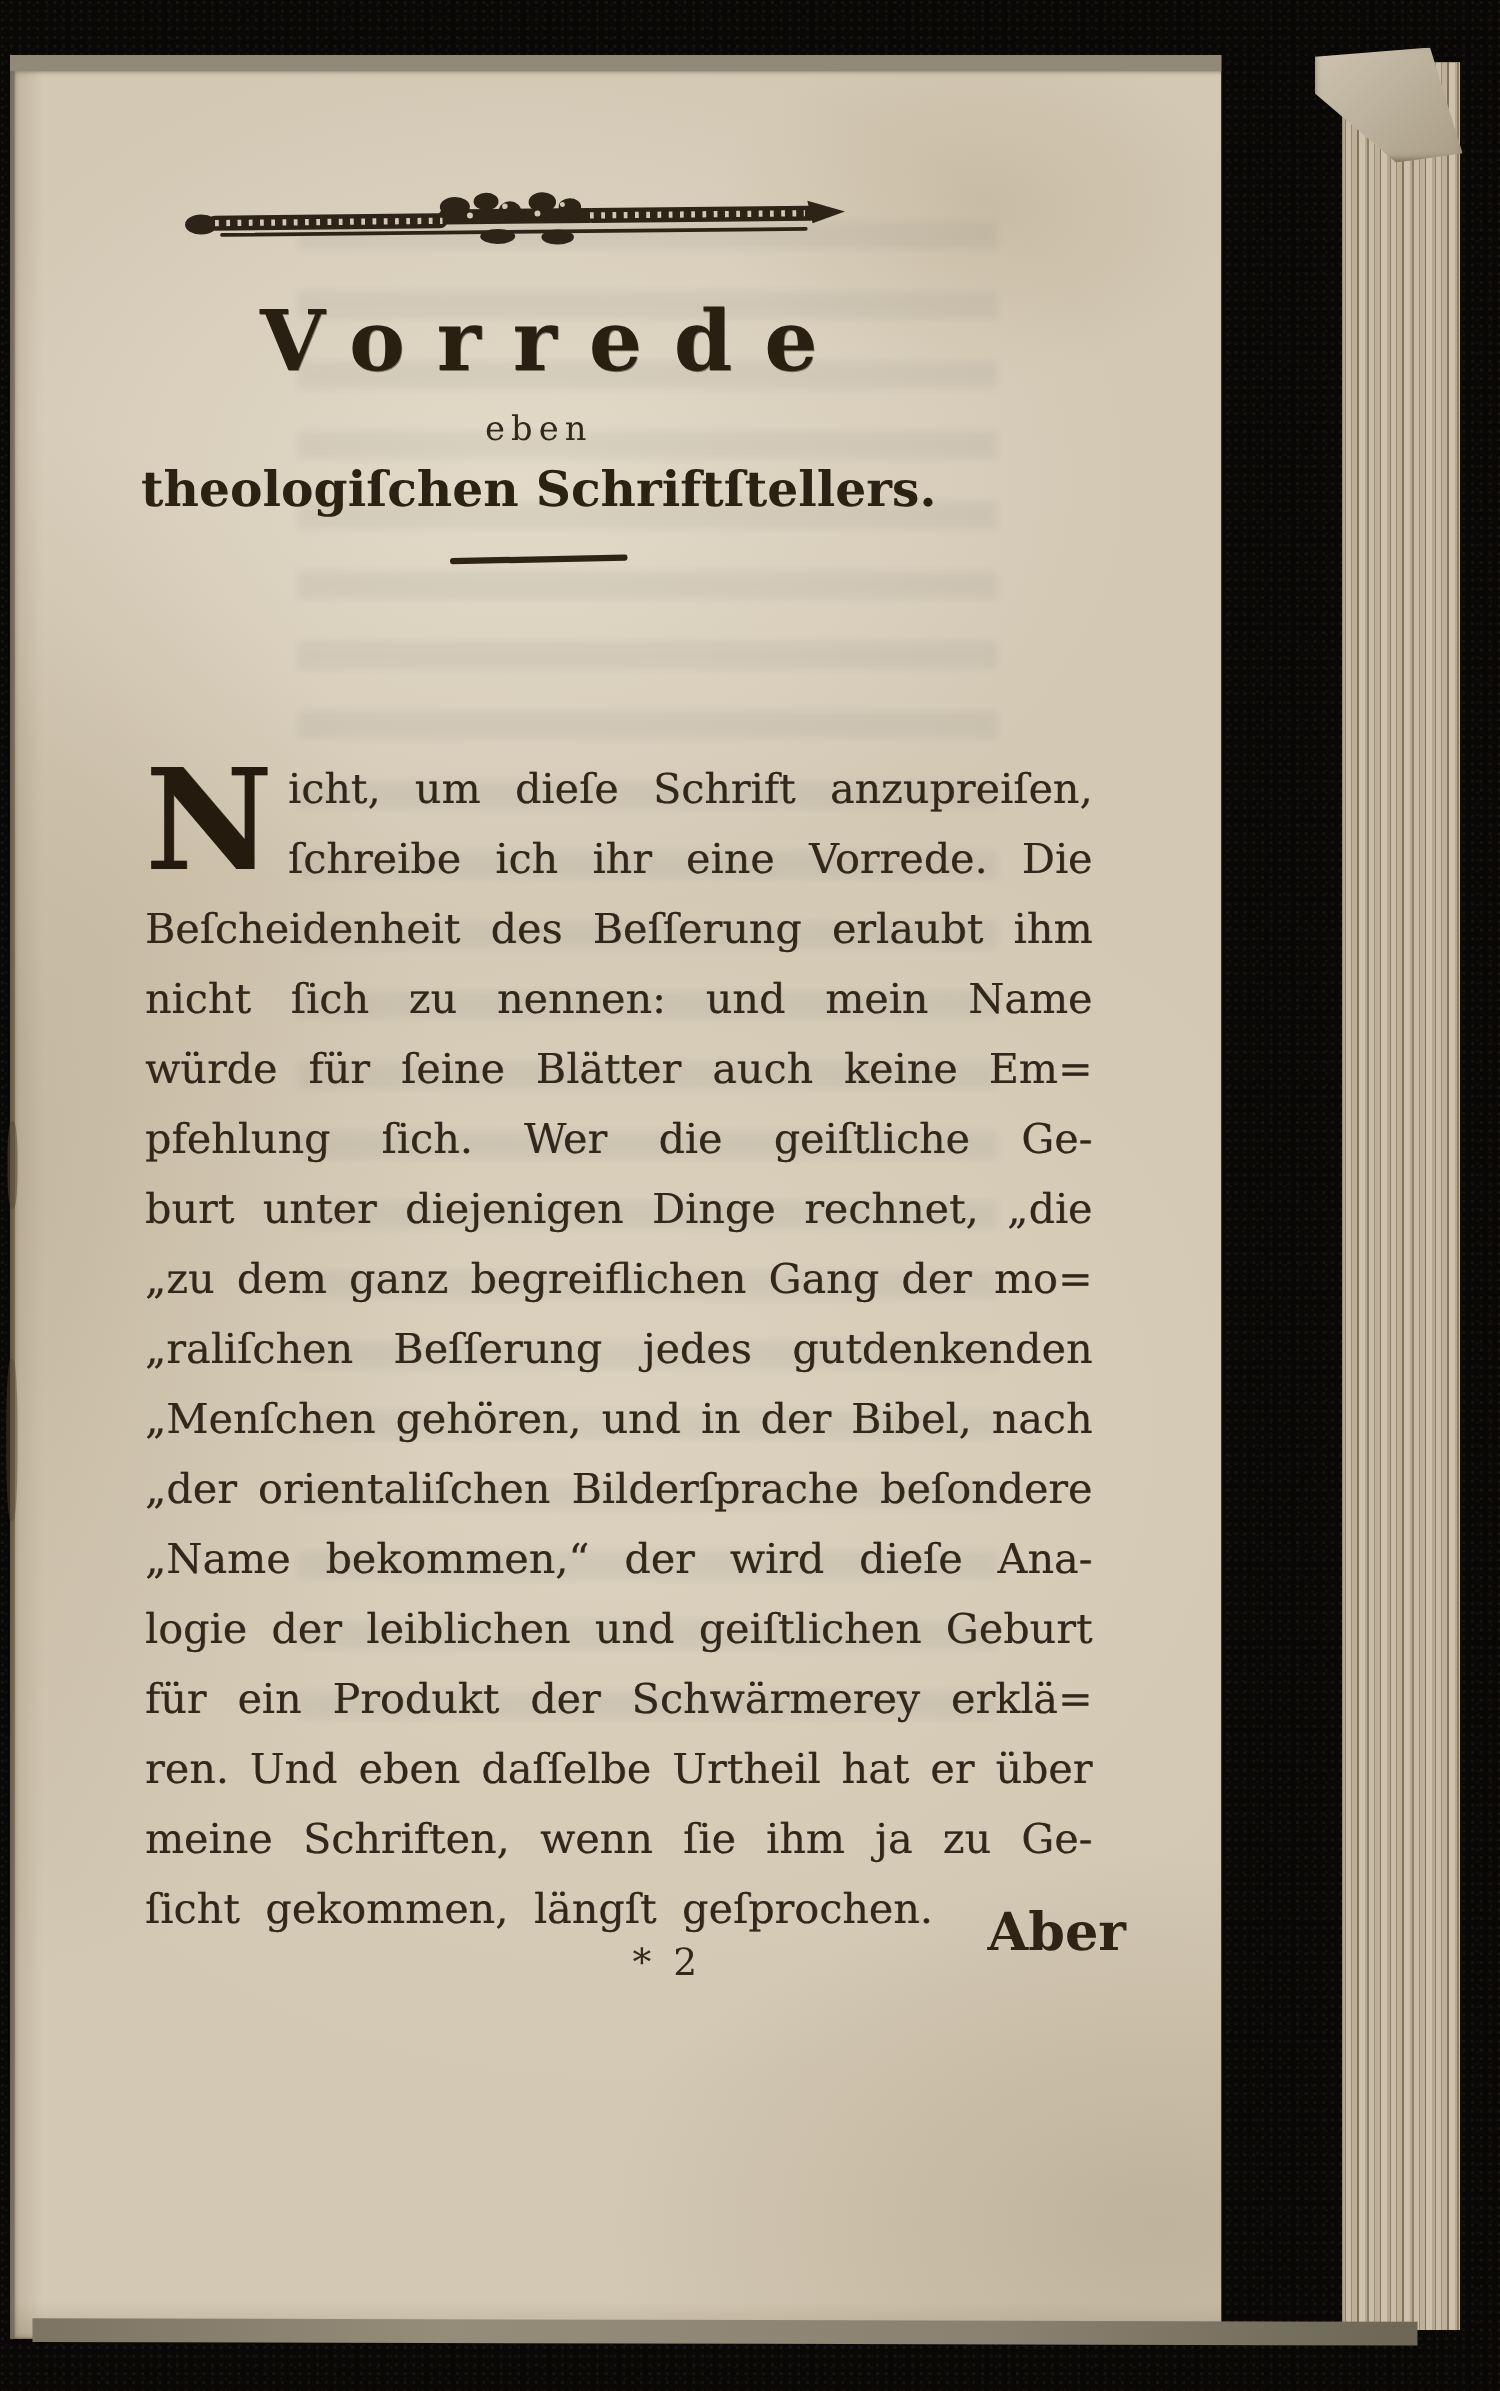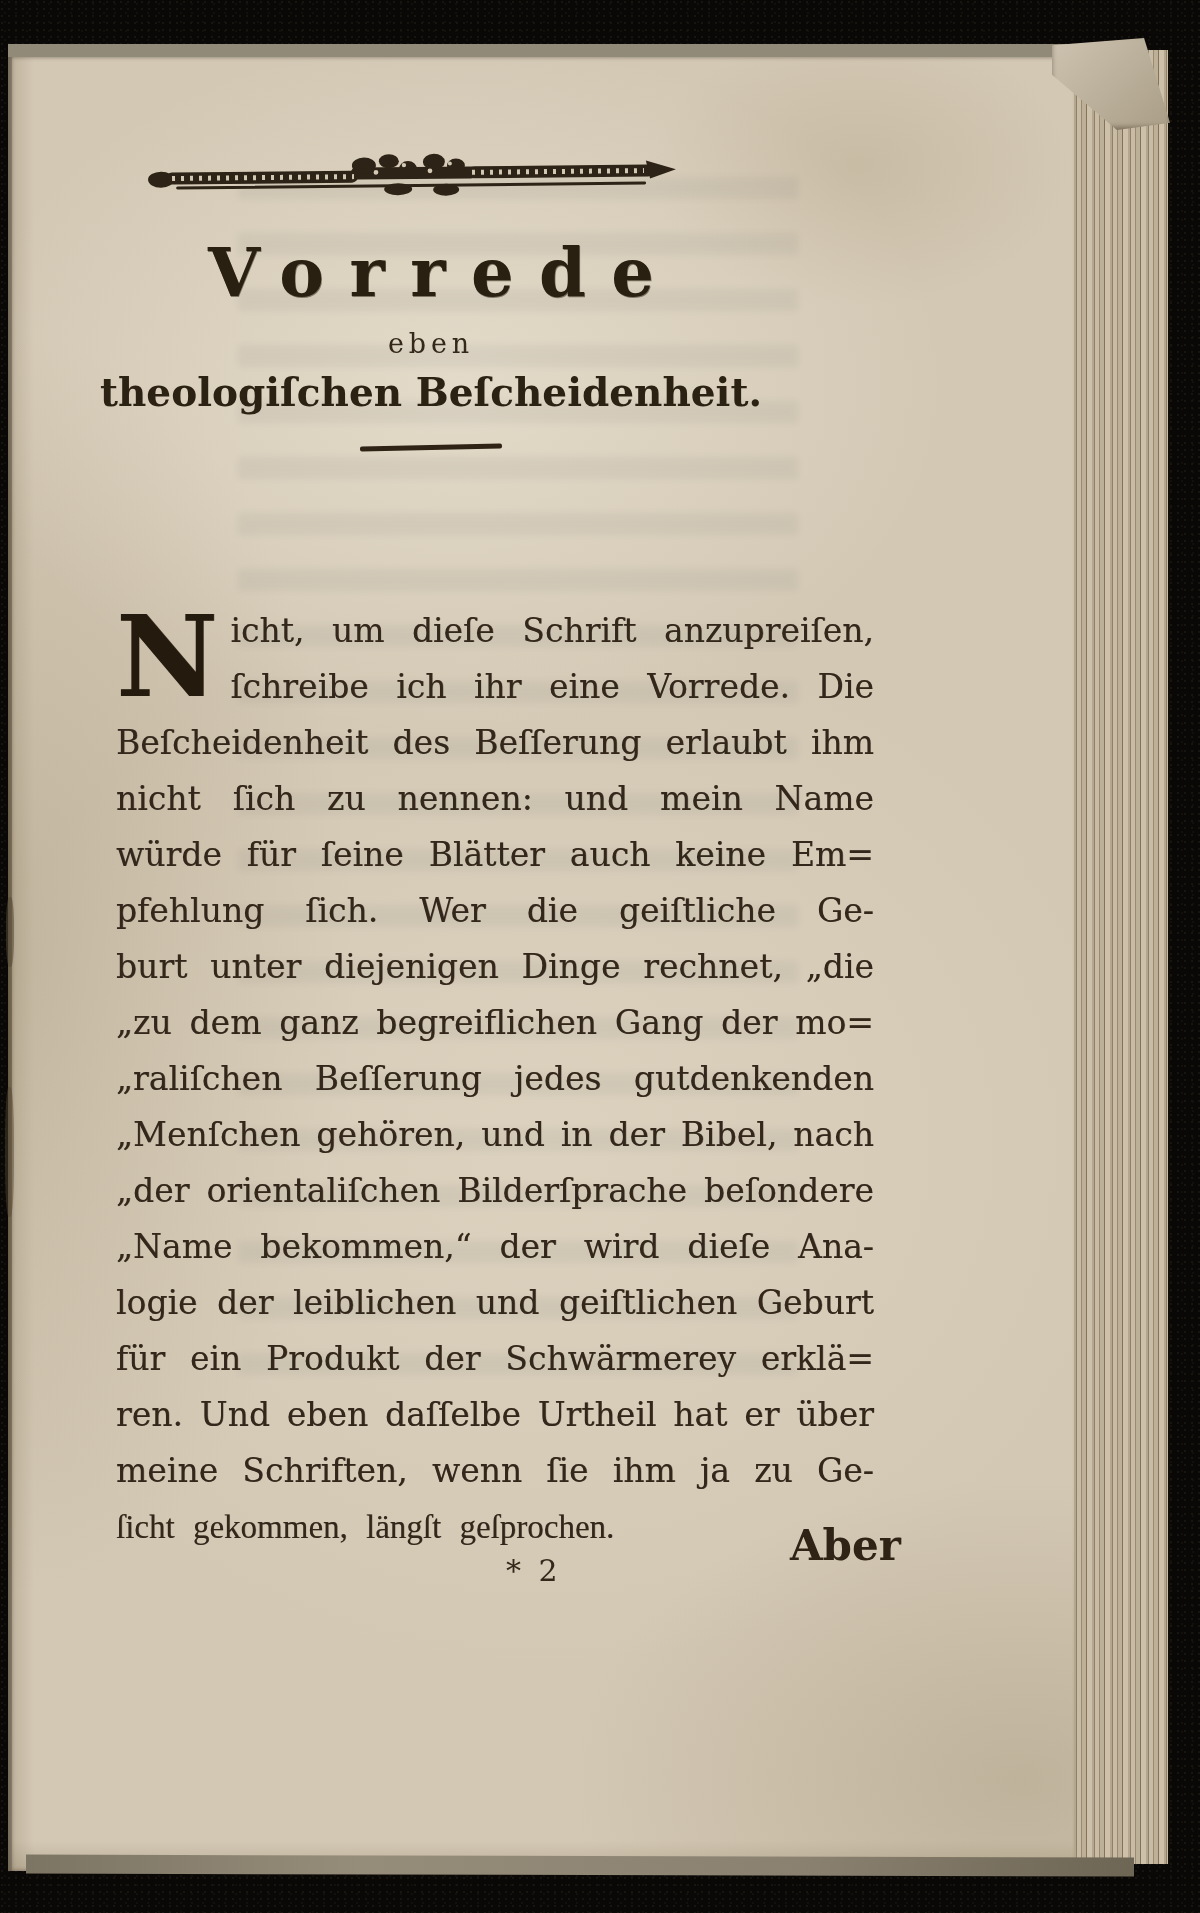--- a/index.html
+++ b/index.html
@@ -7,21 +7,21 @@
     width:1200px;height:1913px;position:relative;overflow:hidden;
     background-color:#0a0806;
     background-image:
       radial-gradient(circle at 2px 2px, #181410 1px, transparent 1.4px),
       radial-gradient(circle at 5px 4px, #13100c 0.8px, transparent 1.2px);
     background-size:7px 7px, 11px 9px;
     font-family:"DejaVu Serif", serif;
   }
   
   .page{
-    position:absolute;left:8px;top:44px;width:1066px;height:1814px;
+    position:absolute;left:8px;top:44px;width:969px;height:1814px;
     background-color:#d3c8b4;
     background-image:
       radial-gradient(ellipse 700px 500px at 42% 18%, rgba(240,233,218,0.55), transparent 70%),
       radial-gradient(ellipse 800px 700px at 50% 60%, rgba(228,219,200,0.5), transparent 75%),
       radial-gradient(ellipse 500px 900px at 0% 50%, rgba(150,133,104,0.30), transparent 70%),
       radial-gradient(ellipse 600px 400px at 95% 95%, rgba(154,138,110,0.35), transparent 75%),
       radial-gradient(ellipse 300px 200px at 80% 6%, rgba(168,151,120,0.25), transparent 70%),
       linear-gradient(90deg, rgba(120,104,78,0.25) 0px, rgba(120,104,78,0) 26px),
       linear-gradient(0deg, rgba(130,114,86,0.28) 0px, rgba(130,114,86,0) 30px);
     border-top:13px solid #928a79;
@@ -69,21 +69,21 @@
   .body-text{
     position:absolute;left:108px;top:546px;width:758px;
     font-size:33px;line-height:56px;color:#32271a;
     text-shadow:0.4px 0.4px 0 rgba(50,39,26,0.45);
   }
   .dropcap{
     float:left;font-size:112px;line-height:92px;font-weight:bold;
     margin:8px 12px 0 0;color:#241b0e;
   }
   .line{text-align:justify;text-align-last:justify;height:56px;white-space:nowrap0;}
-  .line.last{text-align-last:left;word-spacing:10px;font-family:Liberation Serif, serif;}
+  .line.last{text-align-last:left;word-spacing:10px;}
   .footer-sig{position:absolute;left:498px;top:1496px;font-size:30px;color:#33281a;
     letter-spacing:4px;}
   .footer-catchword{position:absolute;left:782px;top:1464px;font-size:42px;
     font-weight:bold;color:#2e2315;}
 </style>
 </head>
 <body>
 
 <div class="page">
 
@@ -116,21 +116,21 @@
       <circle cx="230" cy="21" r="2.4"></circle>
         <circle cx="258" cy="14" r="2.2"></circle>
       <circle cx="284" cy="20" r="2.4"></circle>
         <circle cx="304" cy="13" r="2"></circle>
     </g>
   </svg>
 
   <div class="heading">
     <div class="title">Vorrede</div>
     <div class="subtitle1">eben</div>
-    <div class="subtitle2">theologiſchen Beſcheidenheit.</div>
+    <div class="subtitle2">theologiſchen Schriftſtellers.</div>
     <div class="heading-rule"></div>
   </div>
 
   <div class="body-text">
     <span class="dropcap">N</span>
     <div class="line">icht, um dieſe Schrift anzupreiſen,</div>
     <div class="line">ſchreibe ich ihr eine Vorrede. Die</div>
     <div class="line">Beſcheidenheit des Beſſerung erlaubt ihm</div>
     <div class="line">nicht ſich zu nennen: und mein Name</div>
     <div class="line">würde für ſeine Blätter auch keine Em=</div>

